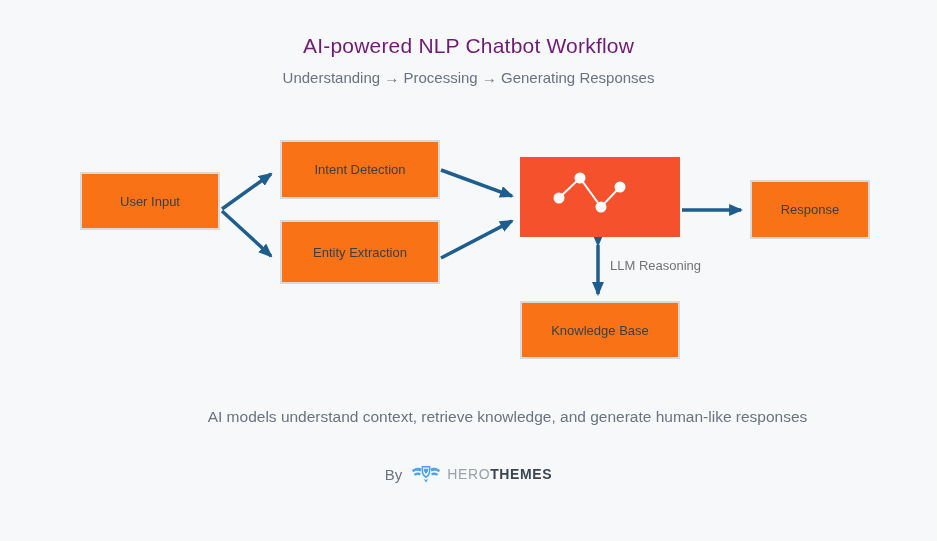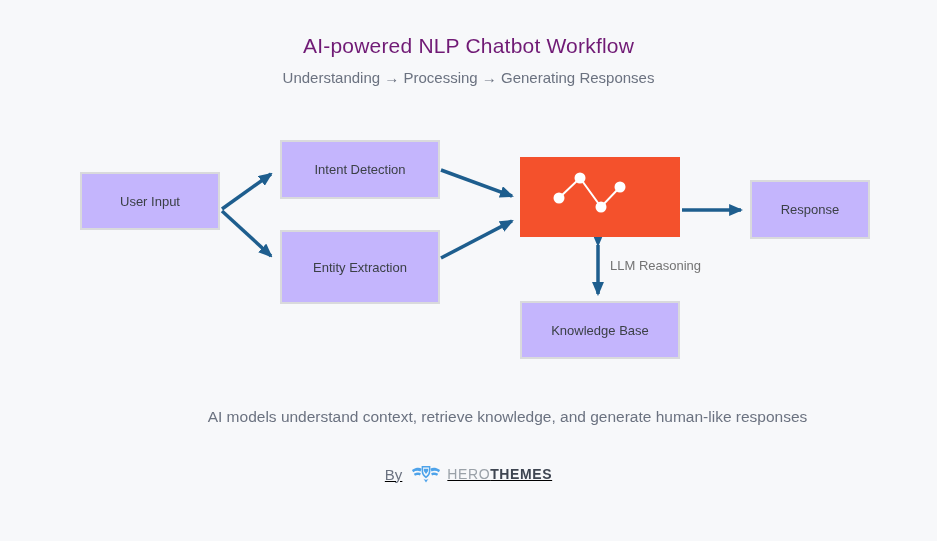--- a/index.html
+++ b/index.html
@@ -20,28 +20,28 @@
   }
   .subtitle {
     position: absolute; top: 69px; left: 0; width: 100%;
     text-align: center;
     font-size: 15px; color: #6b7280;
   }
 
   .node {
     position: absolute;
     box-sizing: border-box;
-    background: #c4b5fd;
+    background: #f97316;
     border: 2px solid #d9dadc;
     display: flex; align-items: center; justify-content: center;
     font-size: 13px; color: #3b4046;
   }
   .node-user-input       { left: 80px;  top: 172px; width: 140px; height: 58px; }
   .node-intent-detection { left: 280px; top: 140px; width: 160px; height: 59px; }
-  .node-entity-extraction{ left: 280px; top: 230px; width: 160px; height: 74px; }
+  .node-entity-extraction{ left: 280px; top: 220px; width: 160px; height: 64px; }
   .node-llm              { left: 520px; top: 157px; width: 160px; height: 80px;
                            background: #f4512c; border: none; }
   .node-response         { left: 750px; top: 180px; width: 120px; height: 59px; }
   .node-knowledge-base   { left: 520px; top: 301px; width: 160px; height: 58px; }
 
   .arrows { position: absolute; left: 0; top: 0; width: 937px; height: 541px; pointer-events: none; }
 
   .edge-label {
     position: absolute; left: 610px; top: 258px;
     font-size: 13px; color: #737373;
@@ -50,21 +50,20 @@
   .caption {
     position: absolute; top: 408px; left: 0; width: 100%;
     text-align: center;
     font-size: 15.5px; color: #6b7280; padding-left: 39px;
   }
 
   .footer {
     position: absolute; top: 462px; left: 0; width: 100%;
     display: flex; align-items: center; justify-content: center;
     gap: 9px;
-    text-decoration: underline;
   }
   .footer .by { font-size: 15px; color: #6b7280; }
   .brand { display: inline-flex; align-items: center; gap: 6px; }
   .wordmark { font-size: 14px; letter-spacing: 0.6px; }
   .wordmark .hero   { color: #9aa1a8; font-weight: 500; }
   .wordmark .themes { color: #3e4551; font-weight: 700; }
 </style>
 </head>
 <body>
 

